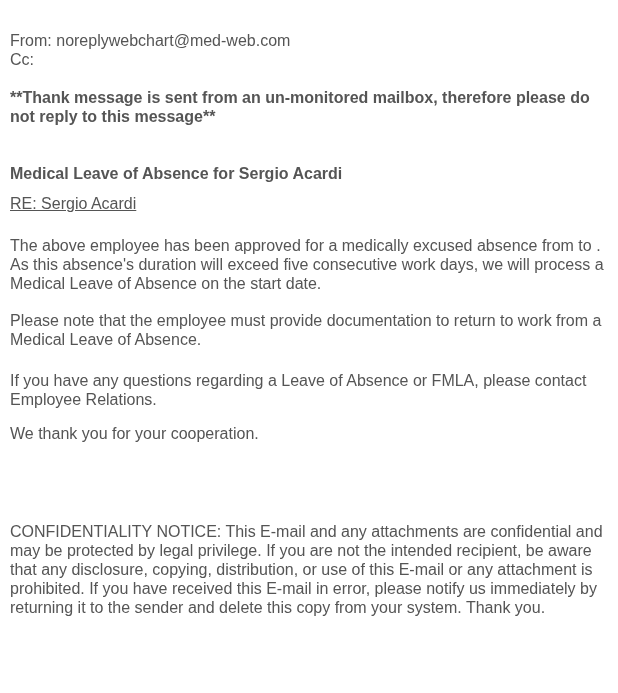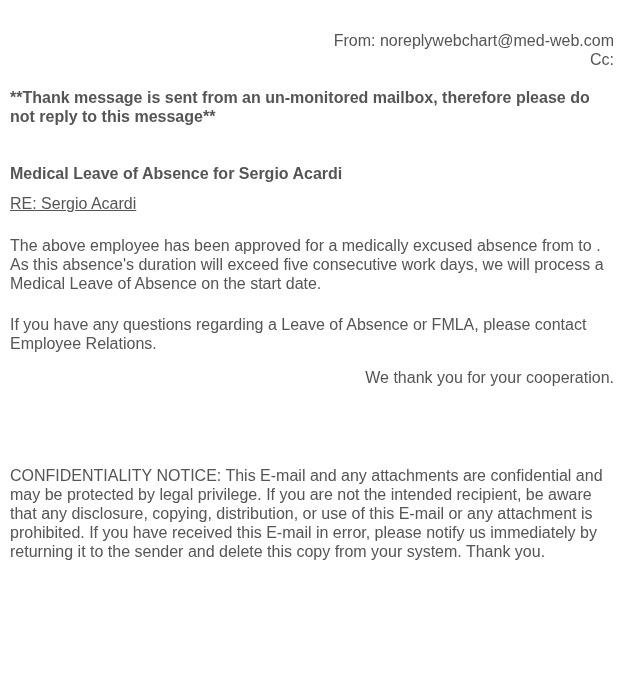--- a/index.html
+++ b/index.html
@@ -13,34 +13,34 @@
     overflow: hidden;
     font-family: "Liberation Sans", "DejaVu Sans", sans-serif;
     font-size: 16px;
     line-height: 19px;
     color: #555555;
   }
   .email {
     padding: 31px 4px 0 10px; 
   }
   .email p { margin: 0; }
-  .hline { line-height: 19px; text-align: right; }
+  .hline { line-height: 19px; }
   .warning {
     margin-top: 19px !important;
     font-weight: bold;
   }
   .title {
     margin-top: 38px !important;
     font-weight: bold;
   }
   .re     { margin-top: 11px !important; text-decoration: underline; }
   .para-1 { margin-top: 23px !important; }
   .para-2 { margin-top: 18px !important; }
   .para-3 { margin-top: 22px !important; }
-  .para-4 { margin-top: 15px !important; text-align: right; }
+  .para-4 { margin-top: 15px !important; }
   .notice { margin-top: 79px !important; }
 </style>
 </head>
 <body>
 
 <div class="email">
 
   <div class="header">
     <div class="hline">
       <span>From:</span>
@@ -53,20 +53,21 @@
   </div>
 
   <p class="warning">**Thank message is sent from an un-monitored mailbox, therefore please do not reply to this message**</p>
 
   <p class="title">Medical Leave of Absence for Sergio Acardi</p>
 
   <p class="re">RE: Sergio Acardi</p>
 
   <p class="para-1">The above employee has been approved for a medically excused absence from to . As this absence's duration will exceed five consecutive work days, we will process a Medical Leave of Absence on the start date.</p>
 
+  <p class="para-2">Please note that the employee must provide documentation to return to work from a Medical Leave of Absence.</p>
 
   <p class="para-3">If you have any questions regarding a Leave of Absence or FMLA, please contact Employee Relations.</p>
 
   <p class="para-4">We thank you for your cooperation.</p>
 
   <p class="notice">CONFIDENTIALITY NOTICE: This E-mail and any attachments are confidential and may be protected by legal privilege. If you are not the intended recipient, be aware that any disclosure, copying, distribution, or use of this E-mail or any attachment is prohibited. If you have received this E-mail in error, please notify us immediately by returning it to the sender and delete this copy from your system. Thank you.</p>
 
 </div>
 
 </body></html>

